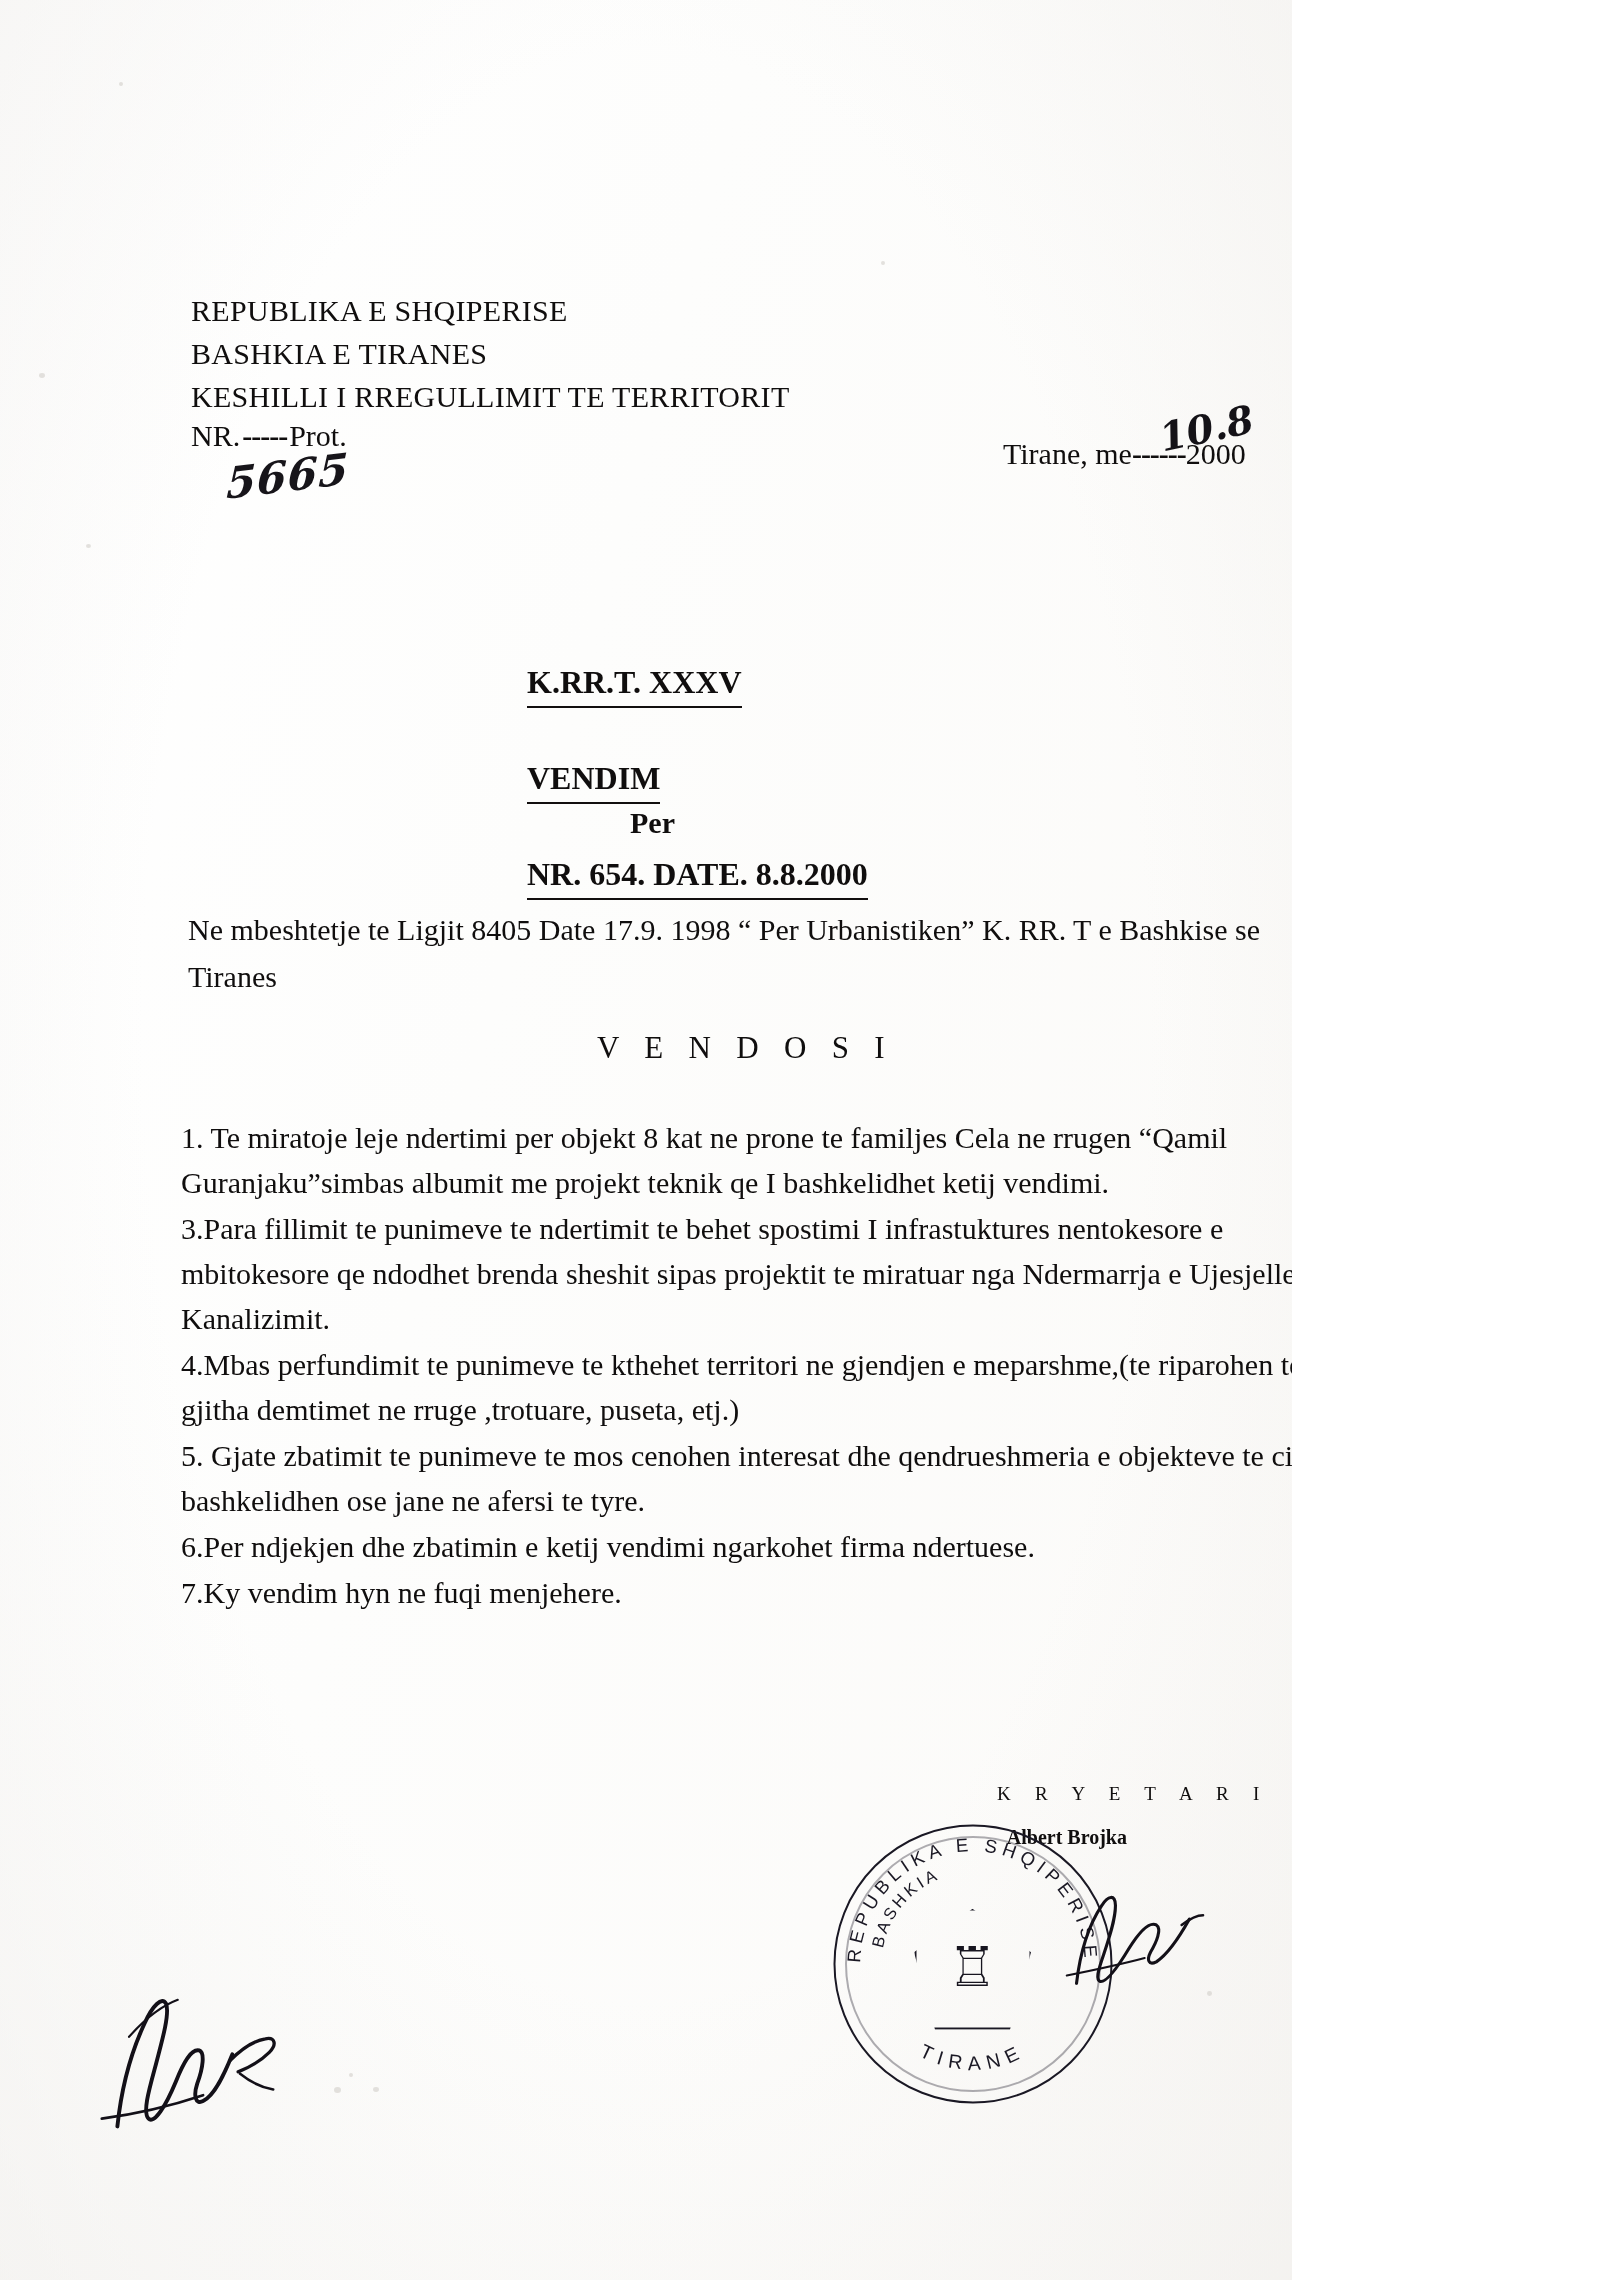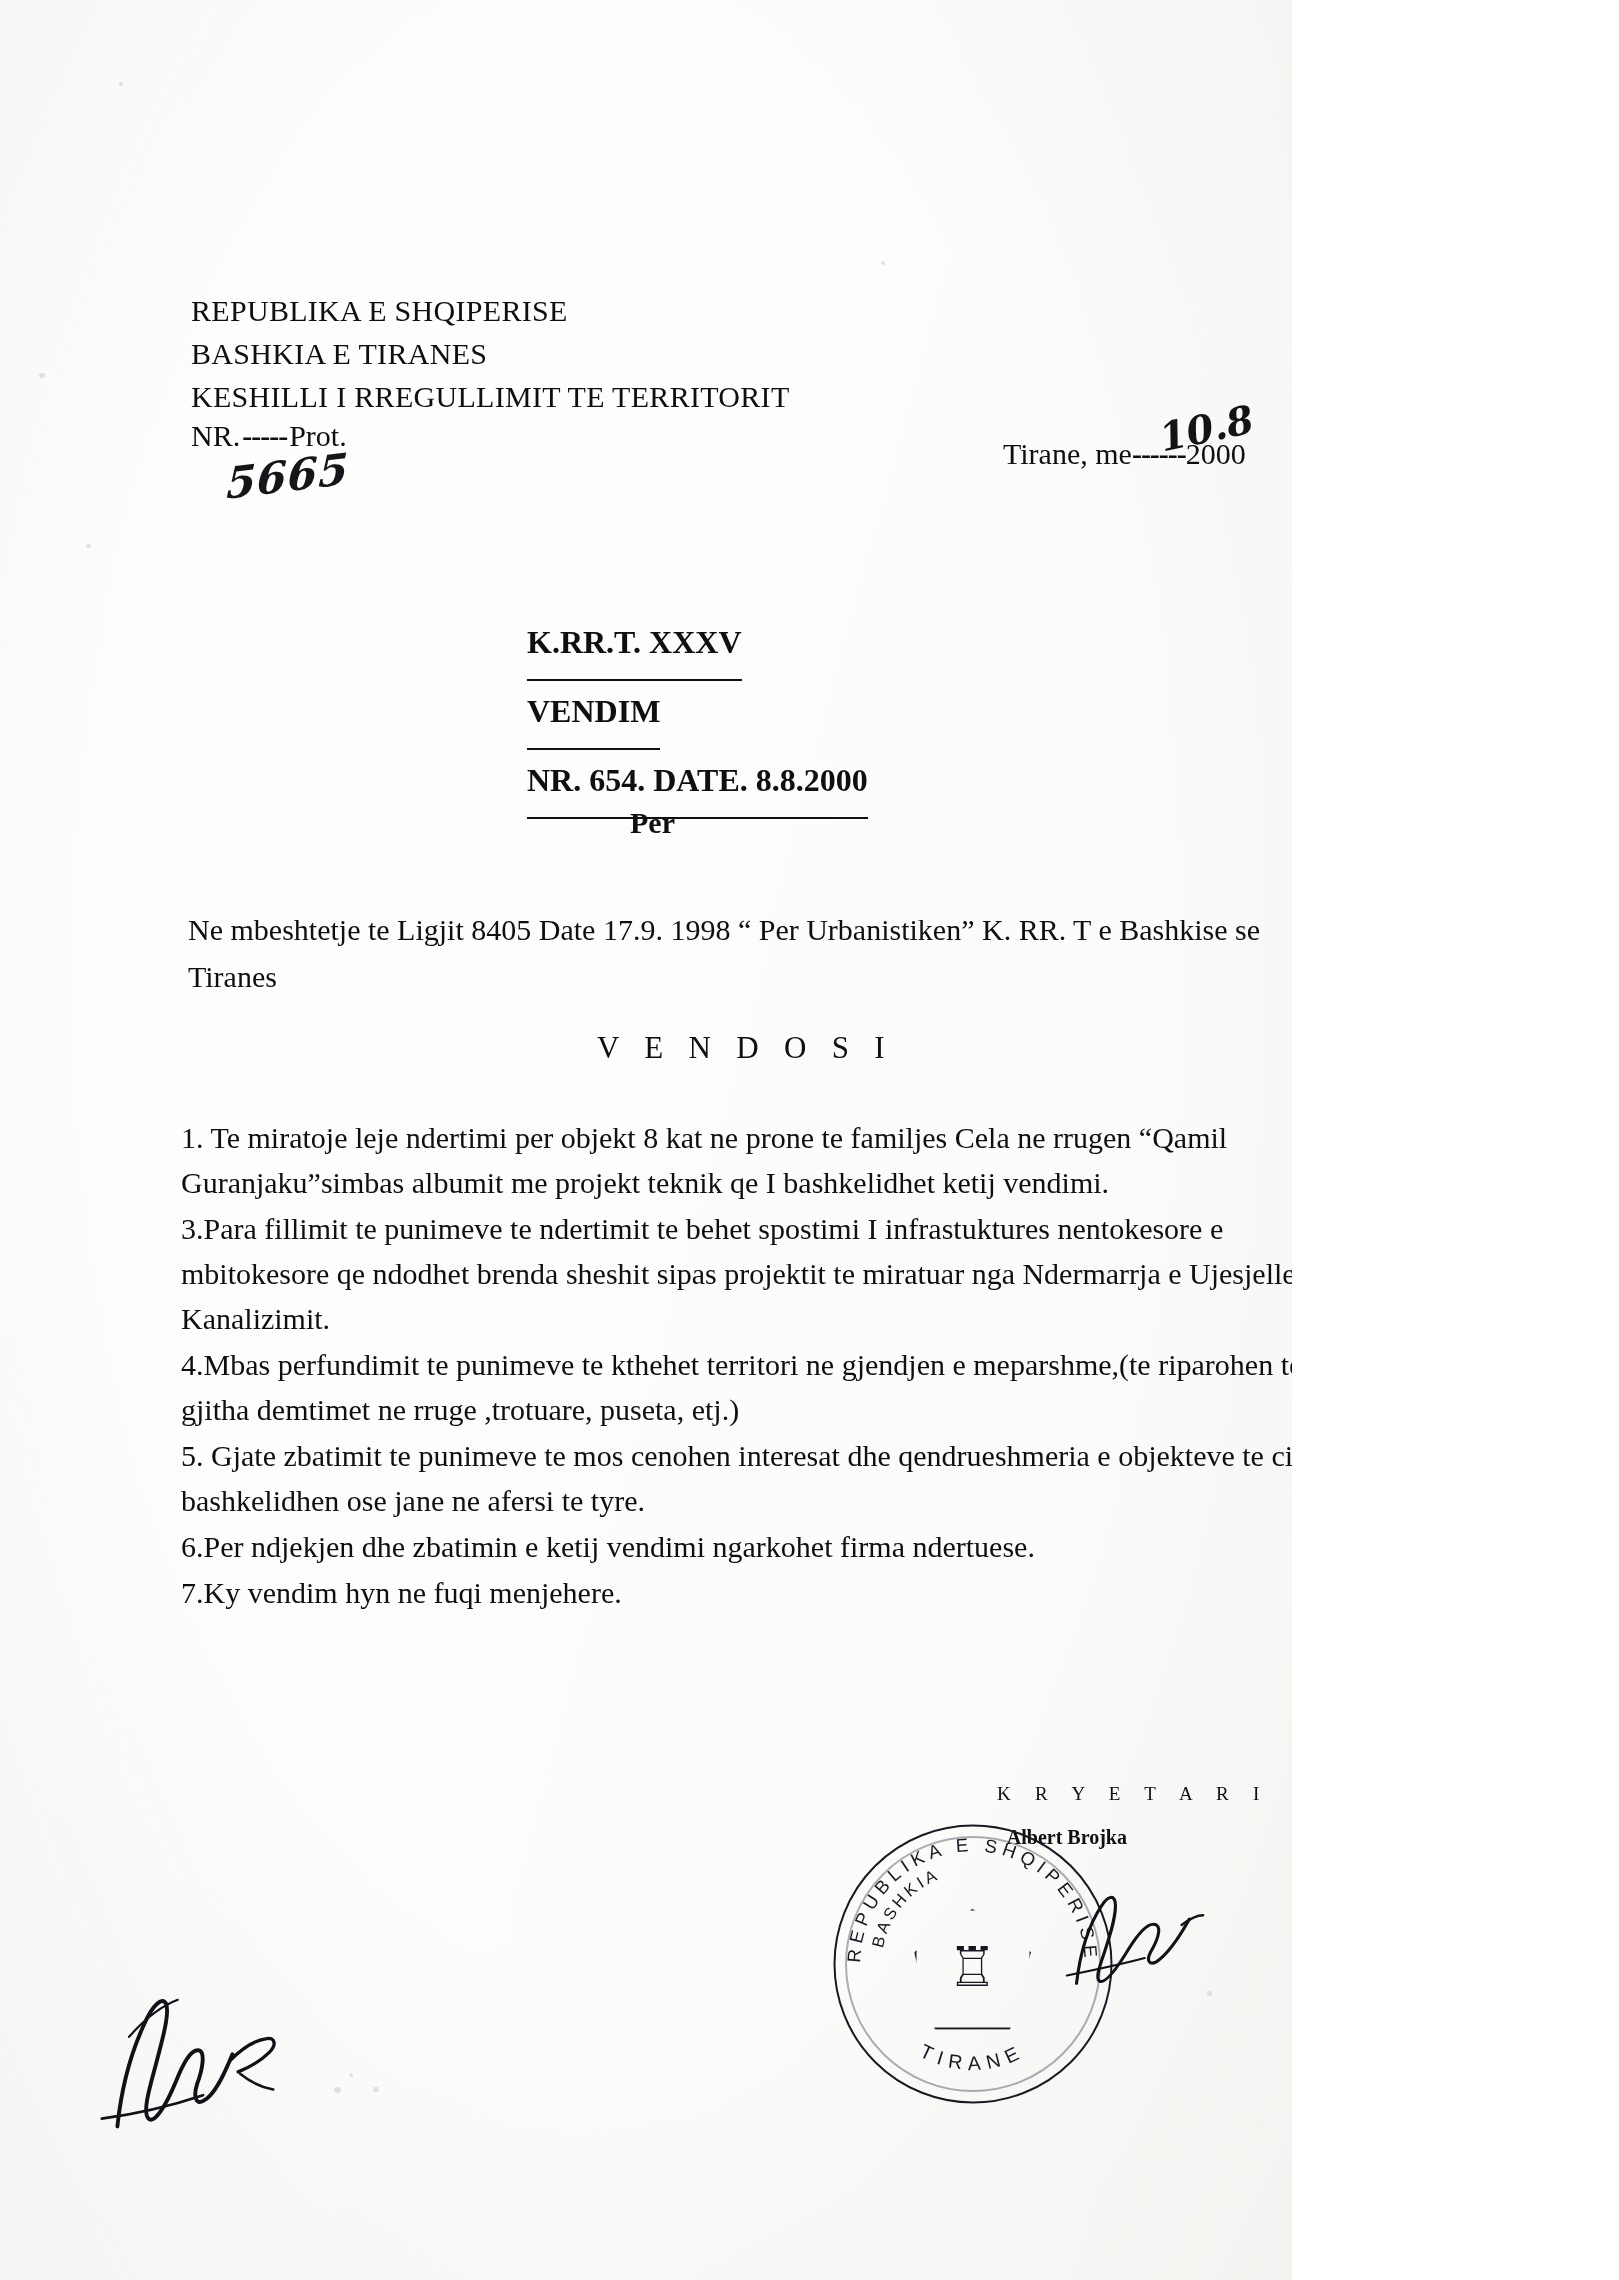--- a/index.html
+++ b/index.html
@@ -97,22 +97,23 @@
     position: absolute;
     left: 527px;
     top: 620px;
     font-weight: bold;
     font-size: 32px;
     line-height: 45px;
   }
   #title-block .t-line {
     display: inline-block;
     border-bottom: 2.9px solid #120f0f;
-    padding-bottom: 14px;
+    padding-bottom: 1px;
     margin-bottom: 7.8px;
+    margin-top: 40px;
   }
   #title-block .t-row { display: block; }
 
   
   #per-label {
     position: absolute;
     left: 630px;
     top: 806px;
     font-size: 30px;
     font-weight: bold;

